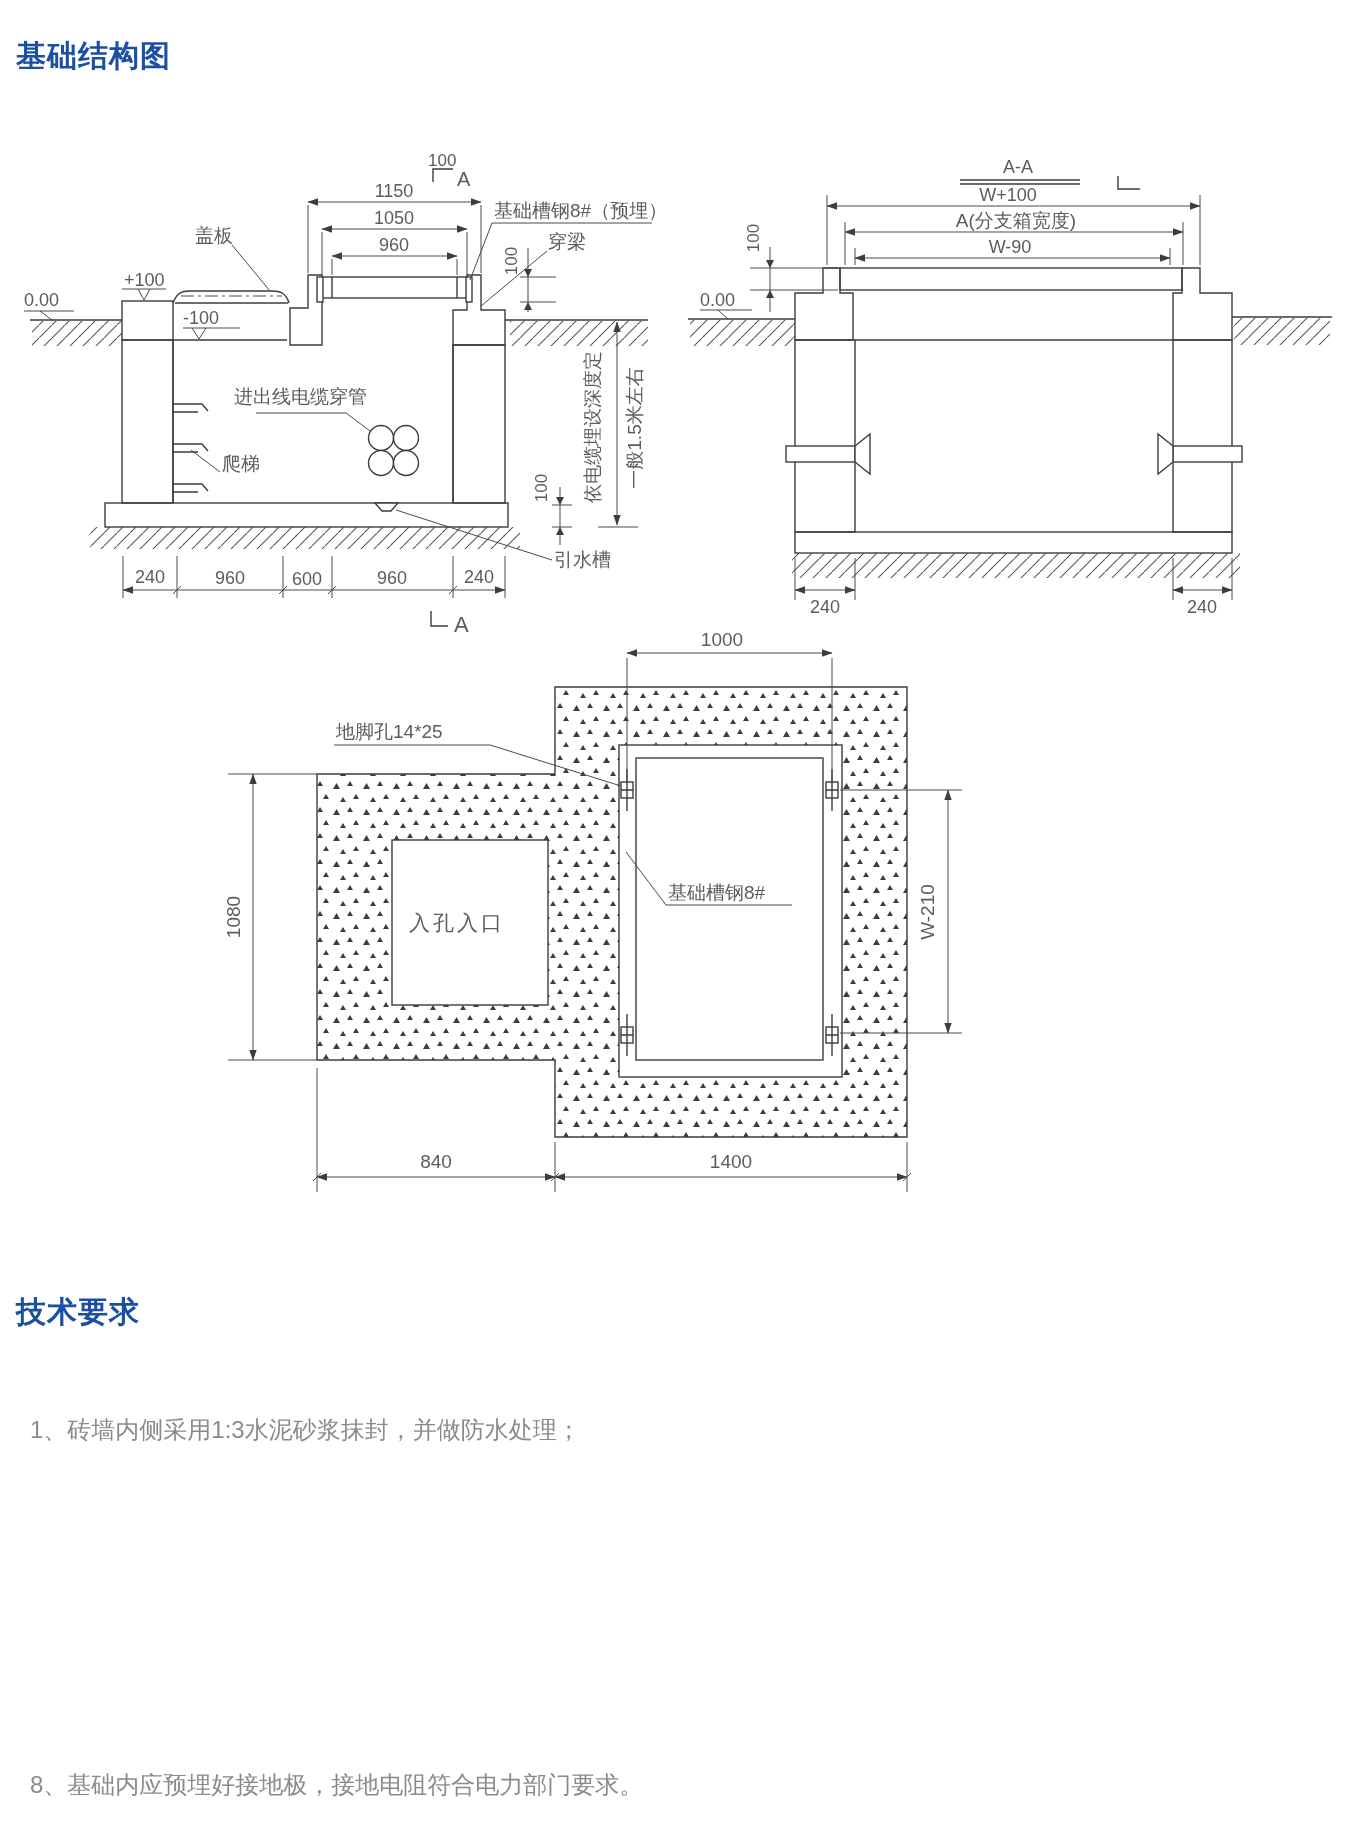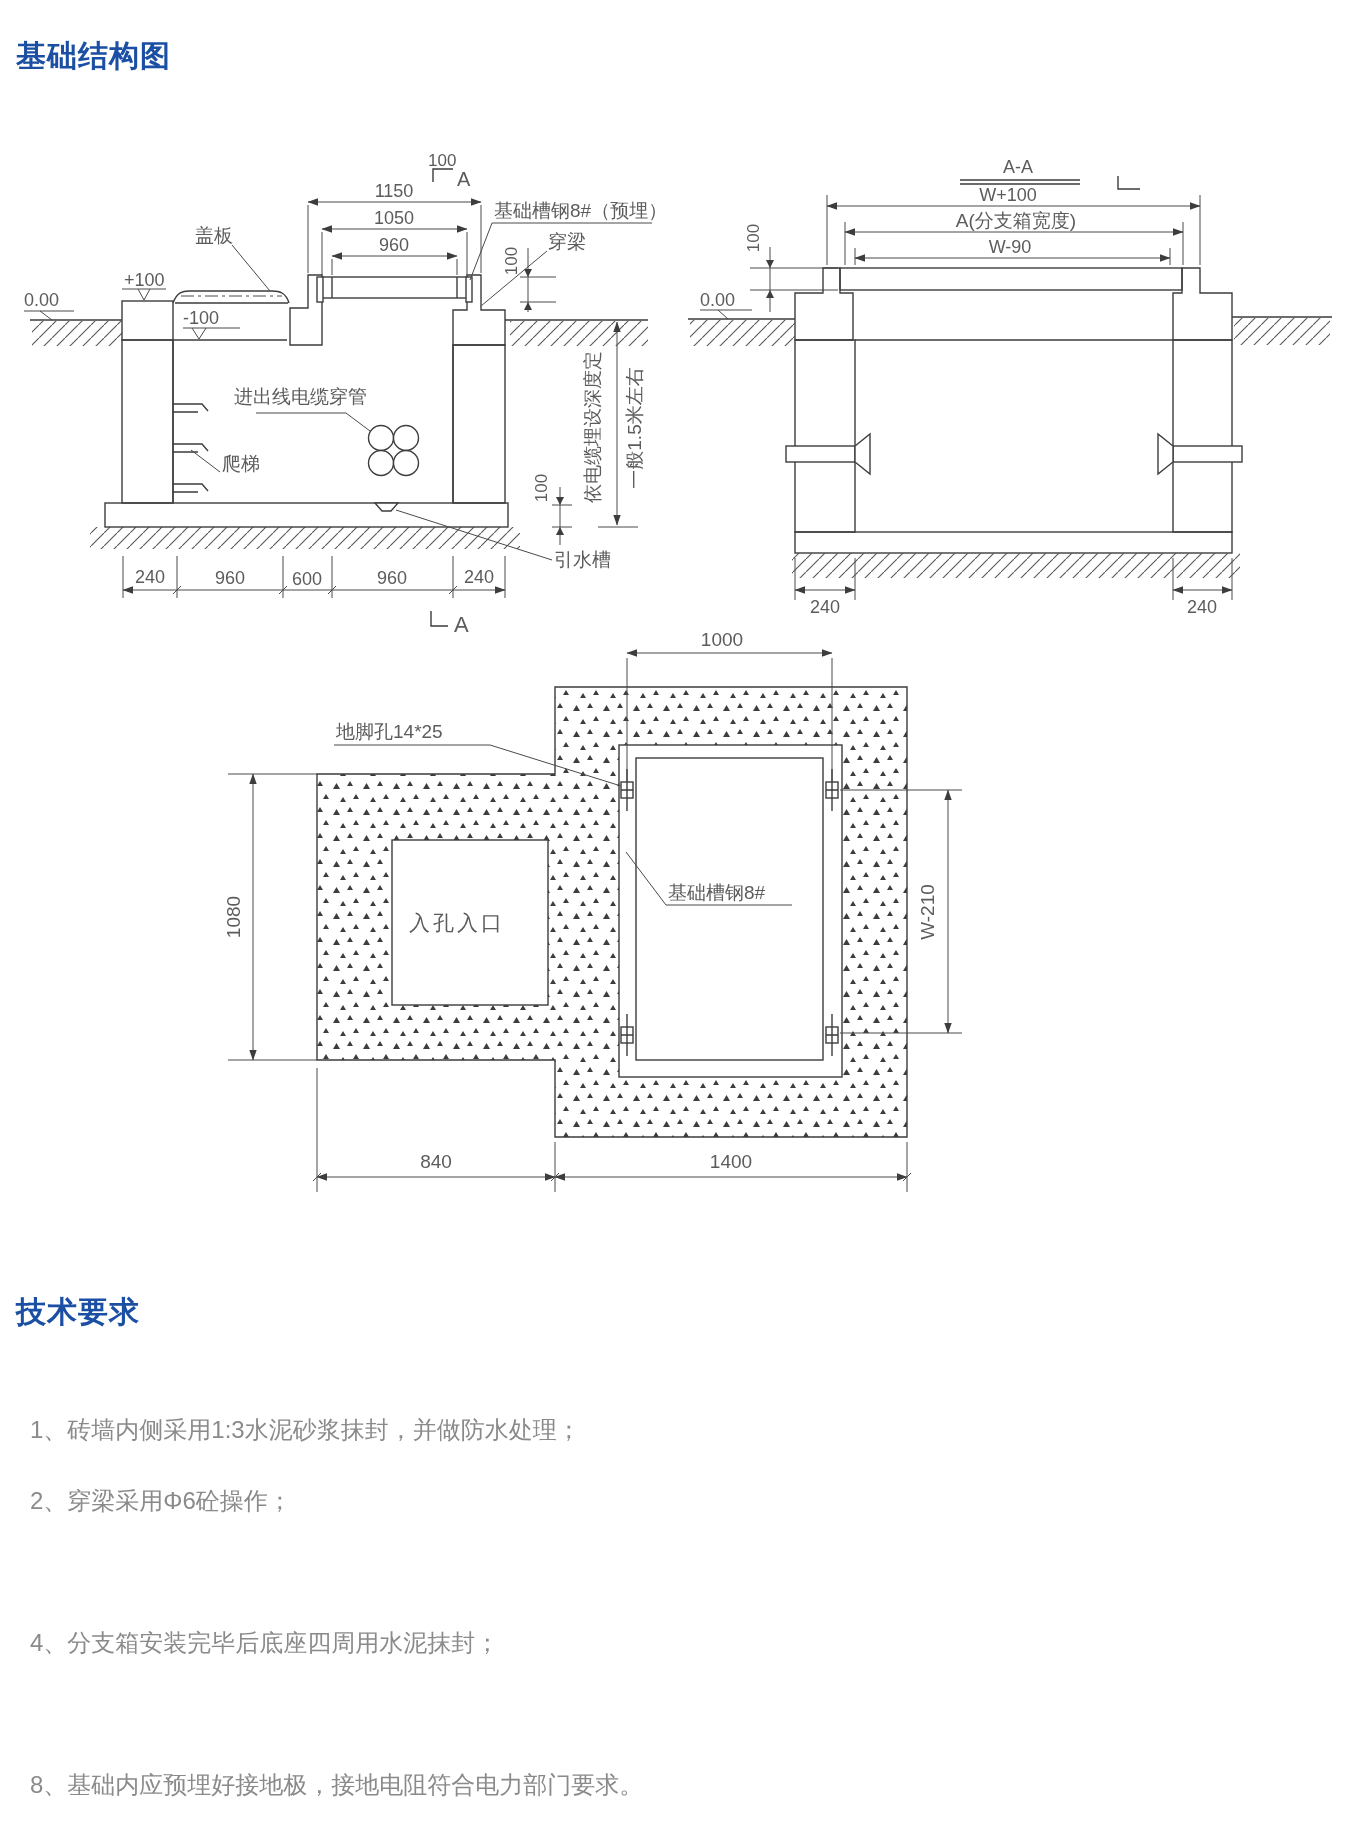--- a/index.html
+++ b/index.html
@@ -245,17 +245,15 @@
       <text class="t19" x="336" y="738">地脚孔14*25</text>
       <path class="d" d="M334,745 H490 L621,786"></path>
       <text class="t19" x="668" y="899">基础槽钢8#</text>
       <path class="d" d="M666,905 H792 M666,905 L626,852"></path>
     </g>
   </svg>
 
   <h2 id="tech-title" class="blue-head">技术要求</h2>
 
   <p class="req" style="top:1402px">1、砖墙内侧采用1:3水泥砂浆抹封，并做防水处理；</p>
-  <p class="req" style="top:1473px">2、穿梁采用Φ6砼操作；</p>
-  <p class="req" style="top:1615px">4、分支箱安装完毕后底座四周用水泥抹封；</p>
   <p class="req" style="top:1757px">8、基础内应预埋好接地极，接地电阻符合电力部门要求。</p>
 
 </div>
 
 </body></html>

